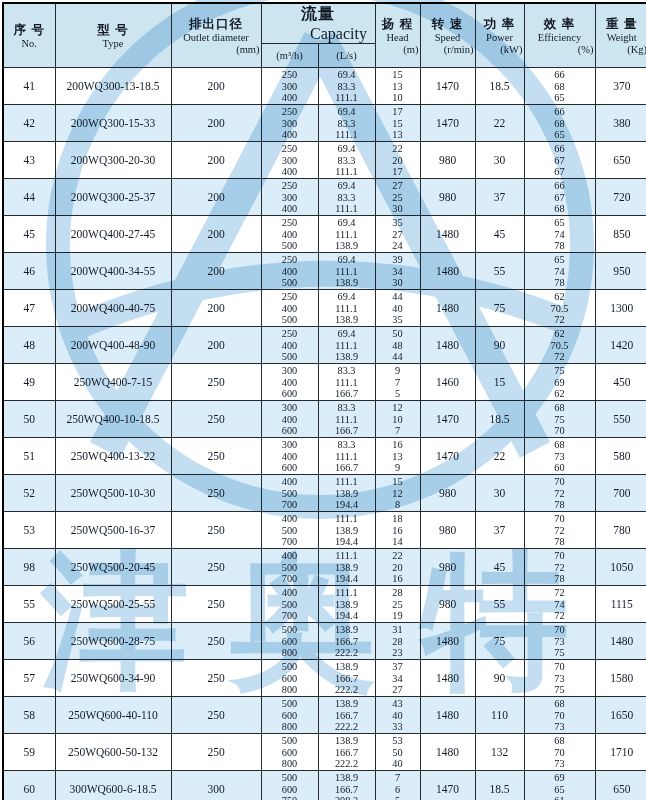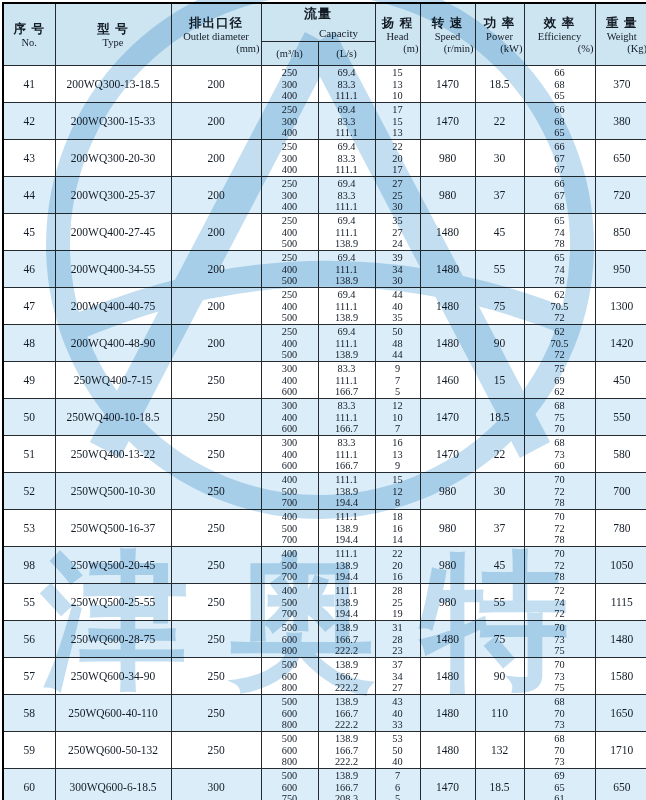--- a/index.html
+++ b/index.html
@@ -14,21 +14,21 @@
     position:relative; z-index:1;
   }
   th, td {
     border:1px solid #252a30; text-align:center; vertical-align:middle;
     color:#131c26; overflow:hidden; padding:0 1px;
   }
   thead th { background:#cde5f1; font-weight:normal; }
   thead tr.h1 { height:30px; }
   thead tr.h2 { height:24px; }
   .cn { font-family:"Liberation Sans", sans-serif; font-size:12.5px; font-weight:bold; letter-spacing:1px; display:block; line-height:16px; }
-  .cn-inline { font-family:"Liberation Sans", sans-serif; font-size:13px; font-weight:bold; letter-spacing:1px; }
+  .cn-inline { font-family:"Liberation Sans", sans-serif; font-size:16px; font-weight:bold; letter-spacing:1px; }
   .en { font-size:10.5px; display:block; line-height:12px; }
   .unit { font-size:10.5px; display:block; line-height:12px;text-align:right; }
   thead th.cap-top { border-bottom:1px solid #252a30; }
   thead th.sub { font-size:10.5px;text-align:center; }
 
   tbody tr { height:37px; }
   tbody td { font-size:11.5px; background:#ffffff; }
   tbody tr.alt td { background:#dbedf8; }
   td.multi { font-size:10.3px; line-height:11.6px; padding-top:1px; }
   td.multi div { height:11.6px; }
@@ -69,21 +69,21 @@
           <span class="cn">型 号</span>
           <span class="en">Type</span>
         </th>
         <th rowspan="2">
           <span class="cn">排出口径</span>
           <span class="en">Outlet diameter</span>
           <span class="unit">(mm)</span>
         </th>
         <th colspan="2" class="cap-top">
           <span class="cn-inline">流量</span>
-          <span style="font-size:11px;margin-left:41px;">Capacity</span>
+          <span style="font-size:16px;margin-left:41px;">Capacity</span>
         </th>
         <th rowspan="2">
           <span class="cn">扬 程</span>
           <span class="en">Head</span>
           <span class="unit">(m)</span>
         </th>
         <th rowspan="2">
           <span class="cn">转 速</span>
           <span class="en">Speed</span>
           <span class="unit">(r/min)</span>

